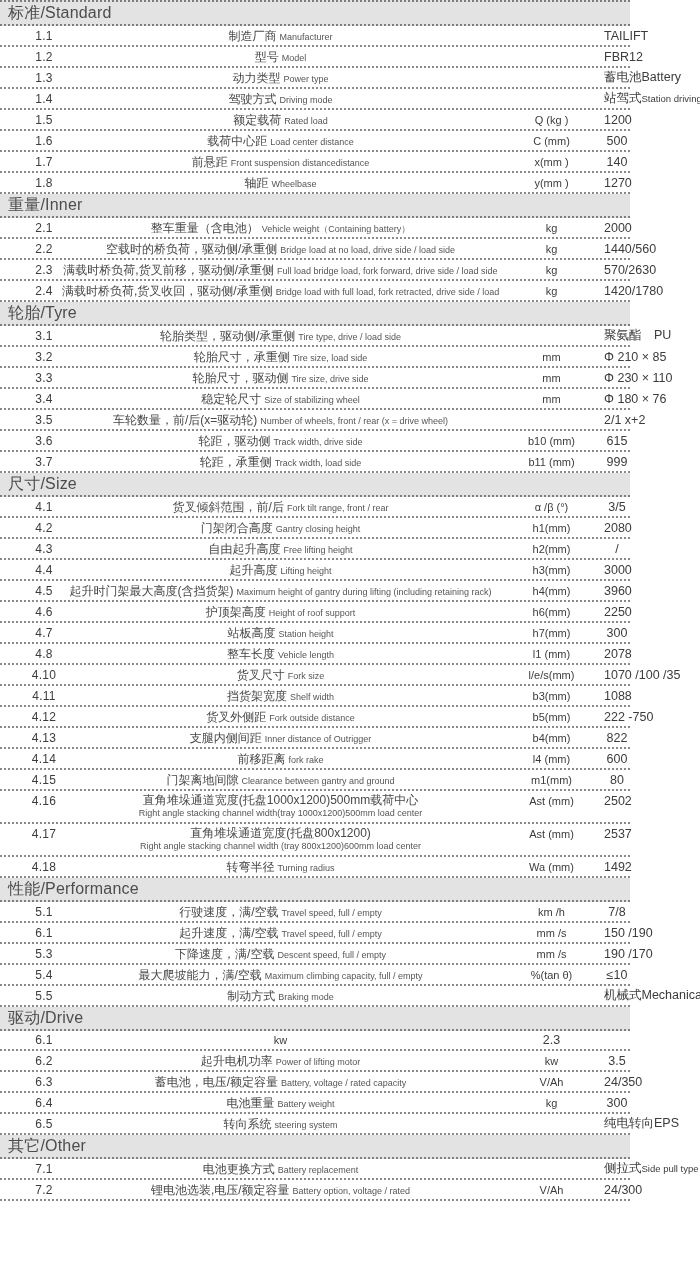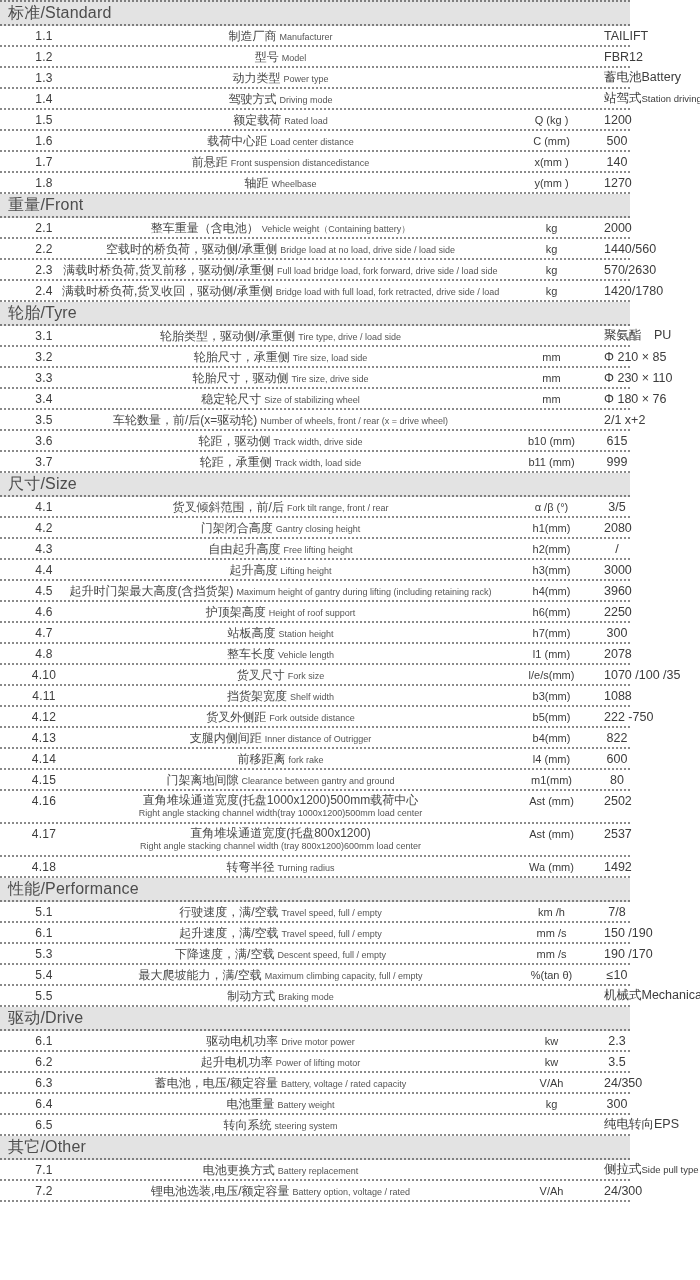--- a/index.html
+++ b/index.html
@@ -116,21 +116,21 @@
       <span class="label"><span class="zh">前悬距</span><span class="en">Front suspension distancedistance</span></span>
       <span class="unit">x(mm )</span>
       <span class="value">140</span>
     </div>
     <div class="row">
       <span class="no">1.8</span>
       <span class="label"><span class="zh">轴距</span><span class="en">Wheelbase</span></span>
       <span class="unit">y(mm )</span>
       <span class="value">1270</span>
     </div>
-    <div class="section-header">重量/Front</div>
+    <div class="section-header">重量/Inner</div>
     <div class="row">
       <span class="no">2.1</span>
       <span class="label"><span class="zh">整车重量（含电池）</span><span class="en">Vehicle weight（Containing battery）</span></span>
       <span class="unit">kg</span>
       <span class="value">2000</span>
     </div>
     <div class="row">
       <span class="no">2.2</span>
       <span class="label"><span class="zh">空载时的桥负荷，驱动侧/承重侧</span><span class="en">Bridge load at no load, drive side / load side</span></span>
       <span class="unit">kg</span>
@@ -327,21 +327,20 @@
     </div>
     <div class="row">
       <span class="no">5.5</span>
       <span class="label"><span class="zh">制动方式</span><span class="en">Braking mode</span></span>
       <span class="unit"></span>
       <span class="value">机械式Mechanical</span>
     </div>
     <div class="section-header">驱动/Drive</div>
     <div class="row">
       <span class="no">6.1</span>
-      <span class="label"><span class="zh">驱动电机功率</span><span class="en">Drive motor power</span></span>
       <span class="unit">kw</span>
       <span class="value">2.3</span>
     </div>
     <div class="row">
       <span class="no">6.2</span>
       <span class="label"><span class="zh">起升电机功率</span><span class="en">Power of lifting motor</span></span>
       <span class="unit">kw</span>
       <span class="value">3.5</span>
     </div>
     <div class="row">

